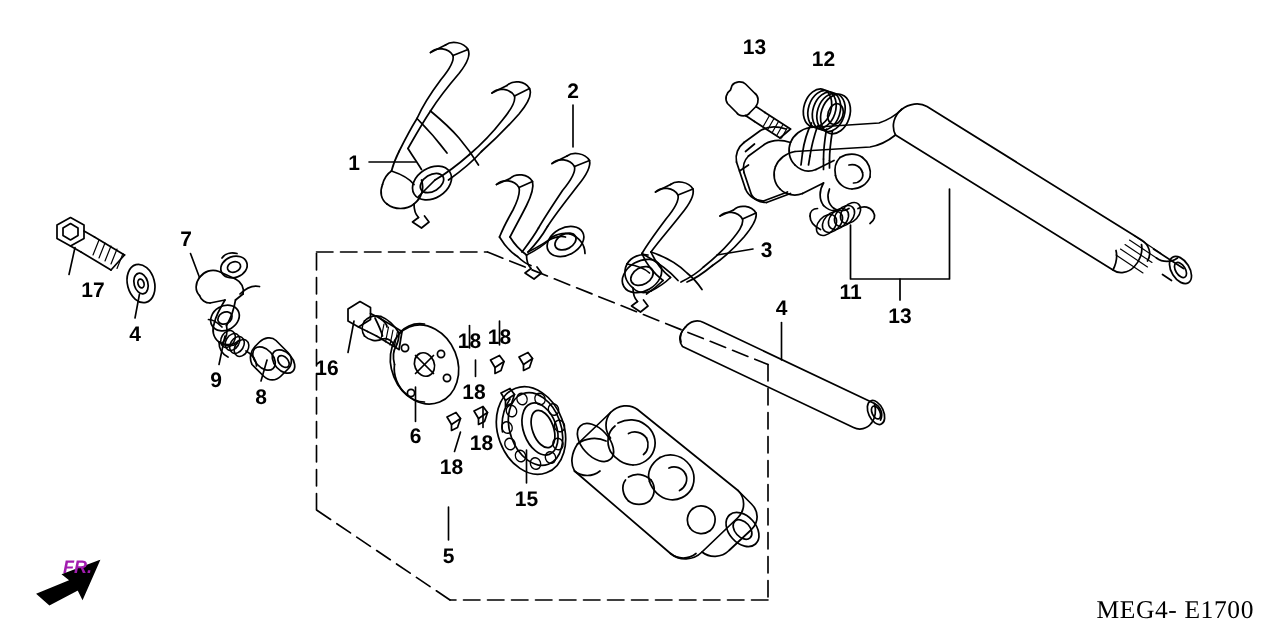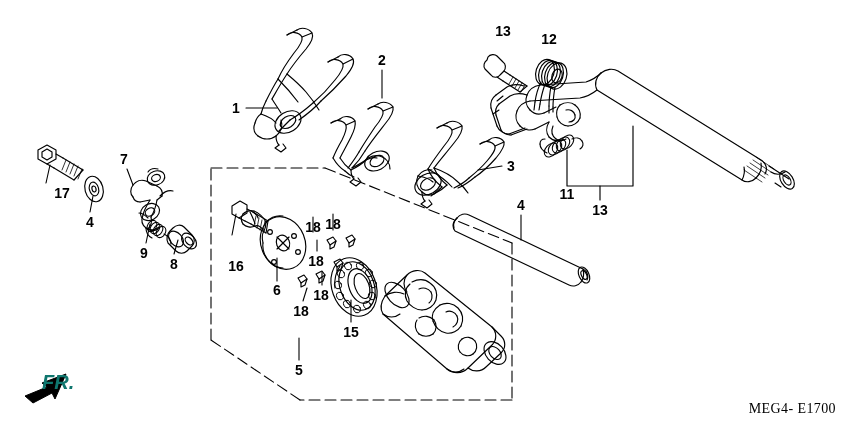--- a/index.html
+++ b/index.html
@@ -31,34 +31,34 @@
     line-height: 1;
     white-space: nowrap;
     transform: translate(-50%, -50%);
     user-select: none;
   }
   #part-code {
     position: absolute;
     right: 14px;
     bottom: 8px;
     font-family: "Liberation Serif", serif;
-    font-size: 14px;
+    font-size: 17px;
     letter-spacing: 0.4px;
     color: #000000;
     white-space: nowrap;
   }
   #fr-label {
     position: absolute;
     left: 42px;
     top: 371px;
     font-family: "Liberation Sans", sans-serif;
     font-weight: bold;
     font-style: italic;
-    font-size: 20px;
-    color: #0f766e;
+    font-size: 12px;
+    color: #a21caf;
     white-space: nowrap;
   }
 </style>
 </head>
 <body>
 
 <div id="page">
 
   <svg id="artboard" viewBox="0 0 850 425" xmlns="http://www.w3.org/2000/svg">
 
@@ -515,21 +515,21 @@
     <div class="callout-num" style="left:277px; top:290px;">6</div>
     <div class="callout-num" style="left:124px; top:159px;">7</div>
     <div class="callout-num" style="left:174px; top:264px;">8</div>
     <div class="callout-num" style="left:144px; top:253px;">9</div>
     <div class="callout-num" style="left:600px; top:210px;">13</div>
     <div class="callout-num" style="left:567px; top:170px;margin-top:24px;">11</div>
     <div class="callout-num" style="left:549px; top:39px;">12</div>
     <div class="callout-num" style="left:503px; top:31px;">13</div>
     <div class="callout-num" style="left:90px;  top:222px;">4</div>
     <div class="callout-num" style="left:351px; top:332px;">15</div>
-    <div class="callout-num" style="left:236px; top:245px;margin-top:21px;">16</div>
+    <div class="callout-num" style="left:218px; top:245px;">16</div>
     <div class="callout-num" style="left:44px;  top:193px;margin-left:18px;">17</div>
     <div class="callout-num" style="left:313px; top:227px;">18</div>
     <div class="callout-num" style="left:333px; top:224px;">18</div>
     <div class="callout-num" style="left:301px; top:311px;">18</div>
     <div class="callout-num" style="left:321px; top:295px;">18</div>
     <div class="callout-num" style="left:316px; top:261px;">18</div>
   </div>
 
   <div id="fr-label">FR.</div>
 

